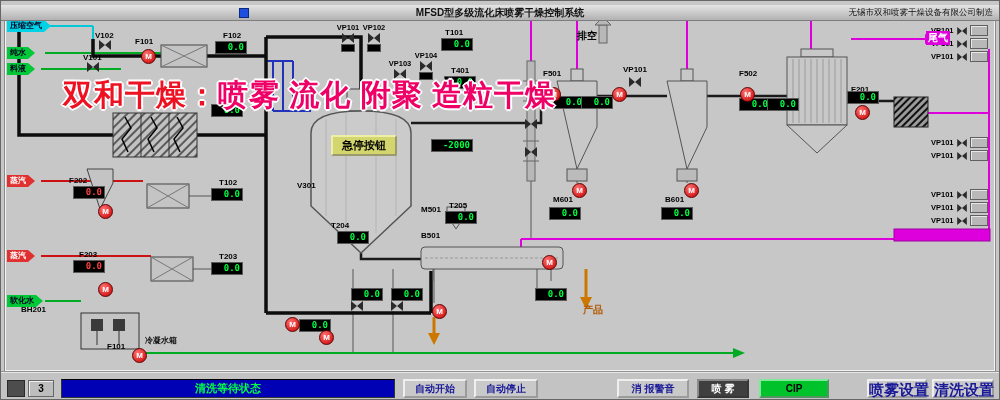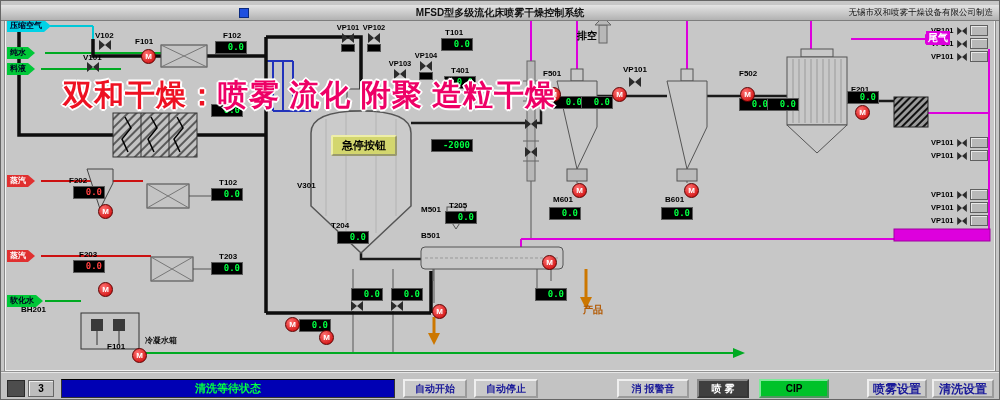--- a/index.html
+++ b/index.html
@@ -67,21 +67,21 @@
     border:1px solid #666;box-shadow:inset 1px 1px 0 #eee;
     font:bold 10px/15px "Liberation Sans",sans-serif;text-align:center;color:#000;z-index:9;}
   .statusbar{position:absolute;left:60px;top:378px;width:332px;height:17px;
     background:#0000b4;border:1px solid #333;border-top-color:#000;
     color:#00ff44;font:bold 11px/17px "Liberation Sans",sans-serif;text-align:center;z-index:9;}
   .fbtn{position:absolute;top:378px;height:19px;background:#c9c9c9;
     border:2px outset #efefef;font:bold 10px "Liberation Sans",sans-serif;
     color:#1a1a99;padding:0;z-index:9;cursor:pointer;white-space:nowrap;}
   .fbtn.dark{background:#3f3f3f;color:#fff;border:2px outset #8a8a8a;}
   .fbtn.green{background:#00c22a;color:#000;border:2px outset #7fe89a;}
-  .fbtn.small{font-size:12px;}
+  .fbtn.small{font-size:15px;}
 </style>
 </head>
 <body>
 
 <div id="app">
 
   <div class="titlebar">
     <span class="title-icon"></span>
     <span class="title">MFSD型多级流化床喷雾干燥控制系统</span>
     <span class="maker">无锡市双和喷雾干燥设备有限公司制造</span>

